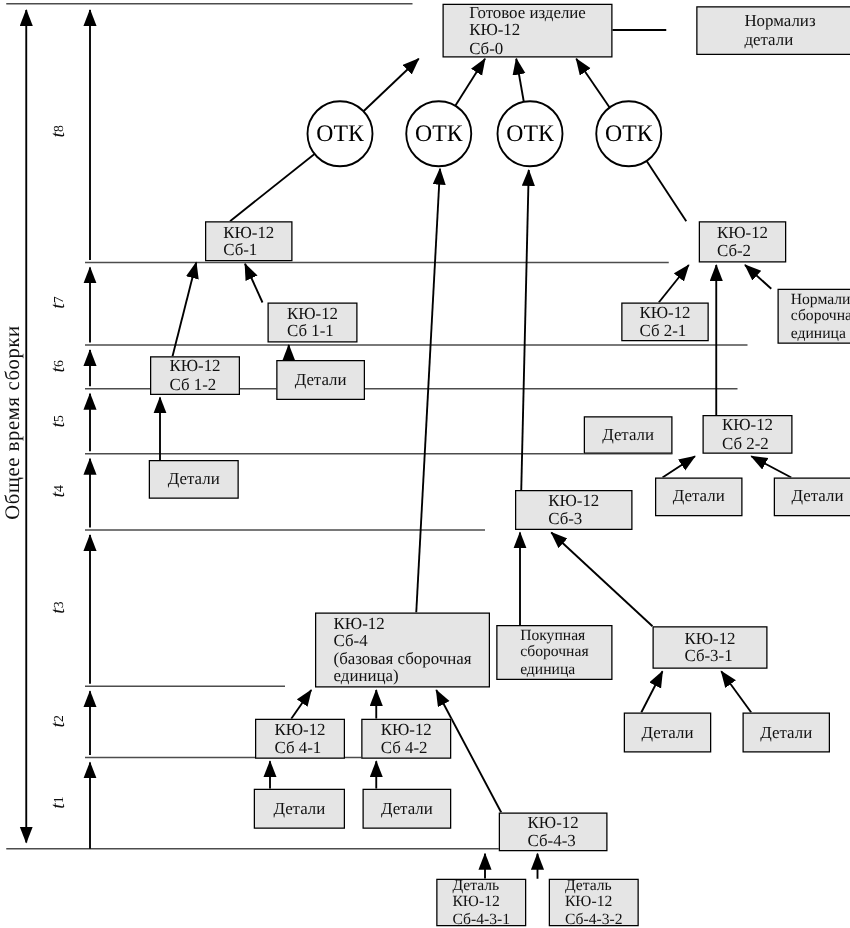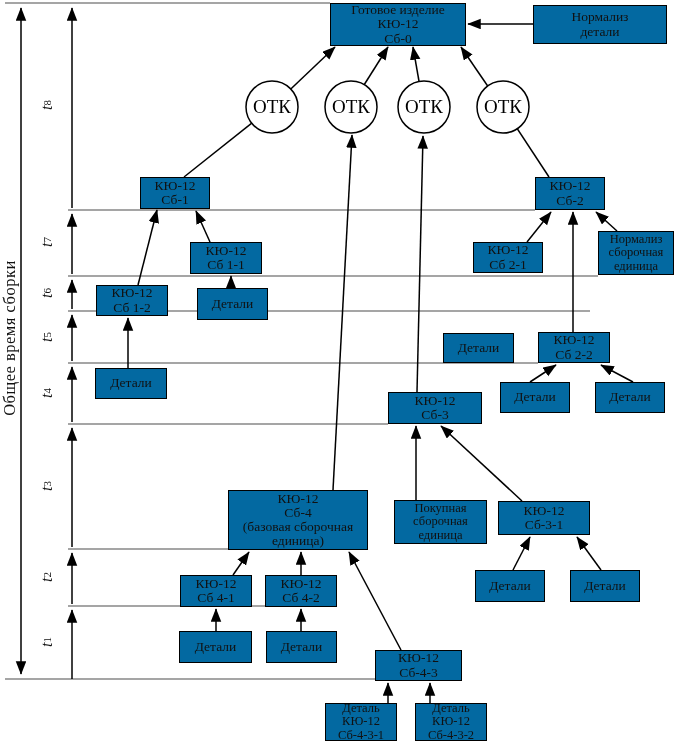--- a/index.html
+++ b/index.html
@@ -3,24 +3,24 @@
 <meta charset="utf-8">
 <style>
   html,body{margin:0;padding:0;background:#fff;}
   #stage{
     position:relative;width:680px;height:742px;background:#fff;overflow:hidden;
     font-family:"Liberation Serif","DejaVu Serif",serif;color:#111;
   }
   #wires{position:absolute;left:0;top:0;z-index:0;}
   .node{
     position:absolute;box-sizing:border-box;z-index:2;
-    border:1.6px solid #000;background:#0369a1;
+    border:1.6px solid #000;background:#e5e5e5;
     display:flex;align-items:center;justify-content:center;
-    text-align:center;white-space:pre-line;
-    font-size:13.5px;line-height:1.07;
+    text-align:left;white-space:pre-line;
+    font-size:13.5px;line-height:1.07;margin-left:24px;
   }
   .node.small{font-size:12.5px;line-height:1.05;}
   .node.tall{font-size:13.5px;line-height:1.05;}
   .tlabel{
     position:absolute;z-index:1;width:34px;height:26px;
     display:flex;align-items:center;justify-content:center;
     transform:rotate(-90deg);
     font-style:italic;font-size:16px;
   }
   .tlabel sub{font-size:11px;font-style:normal;}
@@ -183,21 +183,21 @@
   <div class="node" style="left:95px;top:368px;width:72px;height:31px;">Детали</div>
 
   <div class="node" style="left:443px;top:333px;width:71px;height:30px;">Детали</div>
   <div class="node" style="left:538px;top:332px;width:72px;height:31px;">КЮ-12
 Сб 2-2</div>
   <div class="node" style="left:500px;top:382px;width:70px;height:31px;">Детали</div>
   <div class="node" style="left:595px;top:382px;width:70px;height:31px;">Детали</div>
 
   <div class="node" style="left:388px;top:392px;width:94px;height:32px;">КЮ-12
 Сб-3</div>
-  <div class="node small" style="left:394px;top:500px;width:93px;height:44px;">Покупная
+  <div class="node small" style="left:373px;top:500px;width:93px;height:44px;">Покупная
 сборочная
 единица</div>
   <div class="node" style="left:498px;top:501px;width:92px;height:34px;">КЮ-12
 Сб-3-1</div>
   <div class="node" style="left:475px;top:570px;width:70px;height:32px;">Детали</div>
   <div class="node" style="left:570px;top:570px;width:70px;height:32px;">Детали</div>
 
   <div class="node tall" style="left:228px;top:490px;width:140px;height:60px;">КЮ-12
 Сб-4
 (базовая сборочная

